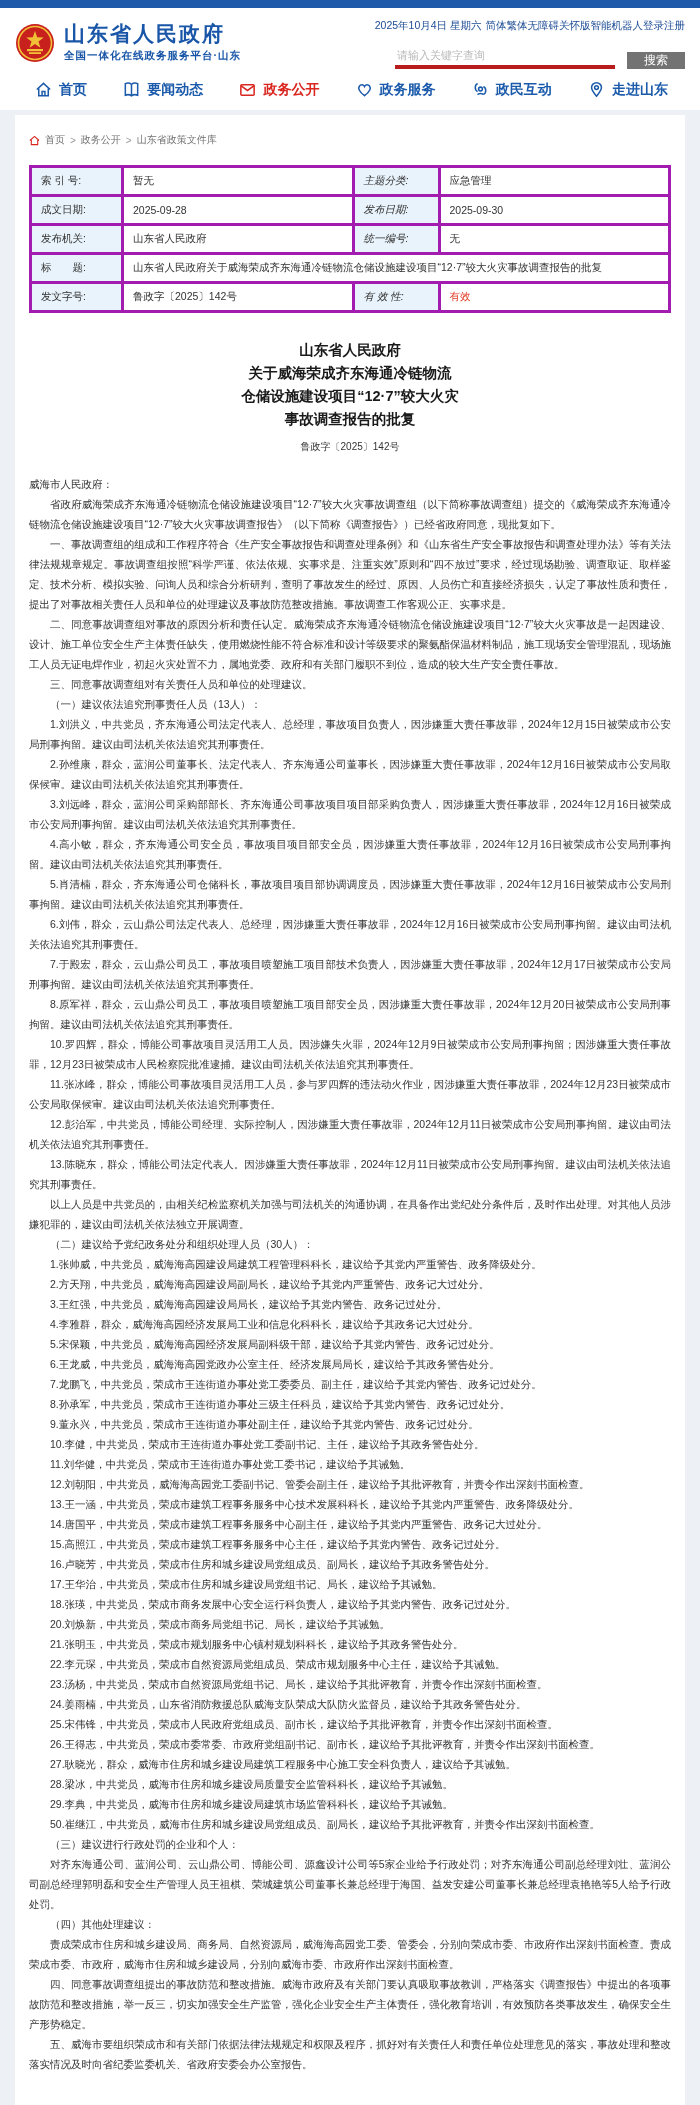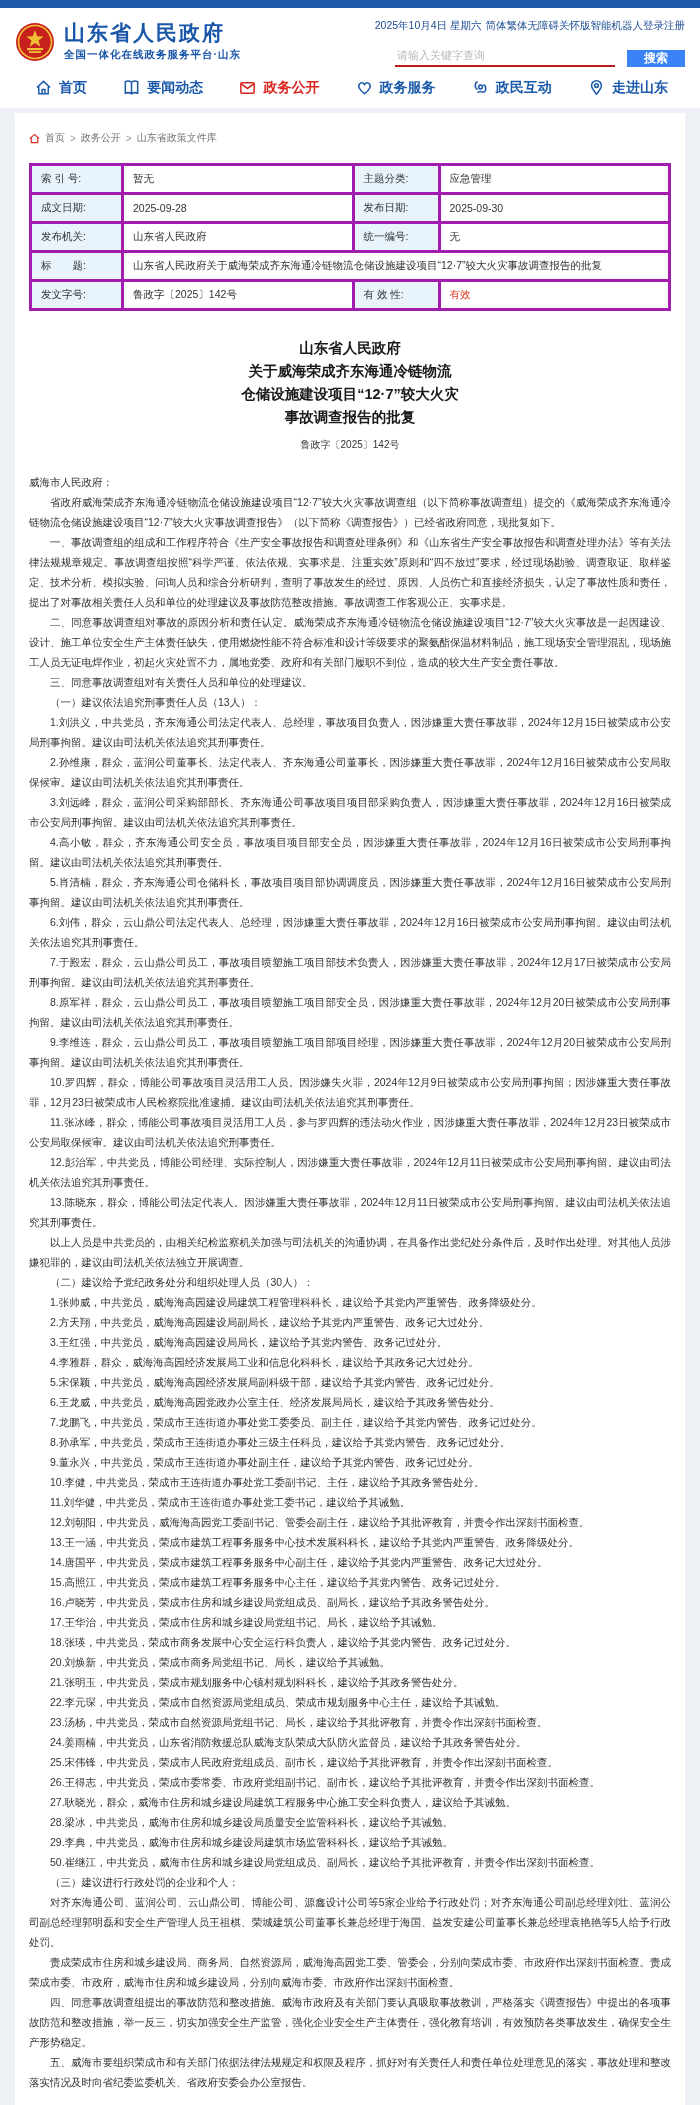--- a/index.html
+++ b/index.html
@@ -17,43 +17,43 @@
   .header { background:#fff; padding:8px 15px 2px 15px; display:flex; justify-content:space-between; }
   .brand { display:flex; align-items:center; gap:9px; }
   .emblem { width:40px; height:40px; flex:0 0 auto; }
   .brand-title { font-size:21px; font-weight:bold; color:#1a56a8; letter-spacing:2px; line-height:24px; }
   .brand-sub { font-size:10.5px; font-weight:bold; color:#1a56a8; letter-spacing:1px; margin-top:3px; }
   .header-right { width:290px; }
   .meta-row { display:flex; justify-content:flex-end; font-size:10.5px; color:#1d4c94; padding-top:3px; white-space:nowrap; }
   .meta-row .dt { margin-right:4px; }
   .meta-row a { color:#1d4c94; text-decoration:none; }
   .search-row { display:flex; align-items:flex-end; margin-top:12px; }
-  .search-input { flex:1; border:none; border-bottom:2px solid #b91c1c; background:transparent; font-size:11px; color:#666; padding:4px 2px; outline:none; font-family:inherit; }
+  .search-input { flex:1; border:none; border-bottom:4px solid #b91c1c; background:transparent; font-size:11px; color:#666; padding:4px 2px; outline:none; font-family:inherit; }
   .search-input::placeholder { color:#b9b9b9; }
-  .search-btn { background:#3b82f6; color:#fff; border:none; font-size:12px; font-weight:bold; padding:0 17px; margin-left:12px; cursor:pointer; font-family:inherit; }
+  .search-btn { background:#737373; color:#fff; border:none; font-size:12px; font-weight:normal; padding:0 17px; margin-left:12px; cursor:pointer; font-family:inherit; }
 
   
   .nav { background:#fff; display:flex; justify-content:space-between; padding:9px 32px 11px 34px; }
   .nav-item { display:flex; align-items:center; gap:6px; font-size:14px; font-weight:bold; color:#1c5bab; cursor:pointer; }
   .nav-item svg { width:19px; height:19px; stroke:currentColor; fill:none; stroke-width:1.6; }
   .nav-item.active { color:#d9261f; }
 
   
   .page { padding:5px 15px 0 15px; }
   .card { background:#fff; padding:14px 14px 34px 14px; }
 
   .breadcrumb { display:flex; align-items:center; gap:5px; font-size:10px; color:#737373; margin:4px 0 18px 0; }
   .breadcrumb svg { width:11px; height:11px; }
   .crumb { color:#737373; cursor:pointer; }
   .crumb-sep { color:#999; }
 
   table.meta { width:100%; border-collapse:collapse; font-size:10.5px; color:#333; table-layout:fixed; }
   table.meta td { border:3px solid #a21caf; padding:6px 9px; overflow:hidden; white-space:nowrap; }
   td.lbl { background:#e9f3fb; width:92px; color:#333; }
-  td.lbl2 { background:#e9f3fb; width:86px; color:#333; }
+  td.lbl2 { background:#e9f3fb; width:86px; color:#333;font-style:italic; }
   td.val-wide { white-space:normal; }
   .valid-red { color:#e03b24; }
 
   .doc-title { text-align:center; font-weight:bold; font-size:14.5px; color:#1a1a1a; line-height:23px; margin-top:26px; }
   .doc-number { text-align:center; font-size:10px; color:#333; margin:9px 0 20px 0; }
 
   .body-text { margin-top:6px; }
   .body-text p { font-size:10.5px; line-height:20px; margin:0; text-align:justify; text-indent:2em; color:#333; word-break:break-all; }
   .body-text p.addr { text-indent:0; }
 </style>
@@ -215,21 +215,20 @@
         <p>4.高小敏，群众，齐东海通公司安全员，事故项目项目部安全员，因涉嫌重大责任事故罪，2024年12月16日被荣成市公安局刑事拘留。建议由司法机关依法追究其刑事责任。</p>
 
         <p>5.肖清楠，群众，齐东海通公司仓储科长，事故项目项目部协调调度员，因涉嫌重大责任事故罪，2024年12月16日被荣成市公安局刑事拘留。建议由司法机关依法追究其刑事责任。</p>
 
         <p>6.刘伟，群众，云山鼎公司法定代表人、总经理，因涉嫌重大责任事故罪，2024年12月16日被荣成市公安局刑事拘留。建议由司法机关依法追究其刑事责任。</p>
 
         <p>7.于殿宏，群众，云山鼎公司员工，事故项目喷塑施工项目部技术负责人，因涉嫌重大责任事故罪，2024年12月17日被荣成市公安局刑事拘留。建议由司法机关依法追究其刑事责任。</p>
 
         <p>8.原军祥，群众，云山鼎公司员工，事故项目喷塑施工项目部安全员，因涉嫌重大责任事故罪，2024年12月20日被荣成市公安局刑事拘留。建议由司法机关依法追究其刑事责任。</p>
 
-        <p>9.李维连，群众，云山鼎公司员工，事故项目喷塑施工项目部项目经理，因涉嫌重大责任事故罪，2024年12月20日被荣成市公安局刑事拘留。建议由司法机关依法追究其刑事责任。</p>
 
         <p>10.罗四辉，群众，博能公司事故项目灵活用工人员。因涉嫌失火罪，2024年12月9日被荣成市公安局刑事拘留；因涉嫌重大责任事故罪，12月23日被荣成市人民检察院批准逮捕。建议由司法机关依法追究其刑事责任。</p>
 
         <p>11.张冰峰，群众，博能公司事故项目灵活用工人员，参与罗四辉的违法动火作业，因涉嫌重大责任事故罪，2024年12月23日被荣成市公安局取保候审。建议由司法机关依法追究刑事责任。</p>
 
         <p>12.彭治军，中共党员，博能公司经理、实际控制人，因涉嫌重大责任事故罪，2024年12月11日被荣成市公安局刑事拘留。建议由司法机关依法追究其刑事责任。</p>
 
         <p>13.陈晓东，群众，博能公司法定代表人。因涉嫌重大责任事故罪，2024年12月11日被荣成市公安局刑事拘留。建议由司法机关依法追究其刑事责任。</p>
 
         <p>以上人员是中共党员的，由相关纪检监察机关加强与司法机关的沟通协调，在具备作出党纪处分条件后，及时作出处理。对其他人员涉嫌犯罪的，建议由司法机关依法独立开展调查。</p>
@@ -292,20 +291,21 @@
         <p>28.梁冰，中共党员，威海市住房和城乡建设局质量安全监管科科长，建议给予其诫勉。</p>
 
         <p>29.李典，中共党员，威海市住房和城乡建设局建筑市场监管科科长，建议给予其诫勉。</p>
 
         <p>50.崔继江，中共党员，威海市住房和城乡建设局党组成员、副局长，建议给予其批评教育，并责令作出深刻书面检查。</p>
 
         <p>（三）建议进行行政处罚的企业和个人：</p>
 
         <p>对齐东海通公司、蓝润公司、云山鼎公司、博能公司、源鑫设计公司等5家企业给予行政处罚；对齐东海通公司副总经理刘壮、蓝润公司副总经理郭明磊和安全生产管理人员王祖棋、荣城建筑公司董事长兼总经理于海国、益发安建公司董事长兼总经理袁艳艳等5人给予行政处罚。</p>
 
+        <p>（四）其他处理建议：</p>
 
         <p>责成荣成市住房和城乡建设局、商务局、自然资源局，威海海高园党工委、管委会，分别向荣成市委、市政府作出深刻书面检查。责成荣成市委、市政府，威海市住房和城乡建设局，分别向威海市委、市政府作出深刻书面检查。</p>
 
         <p>四、同意事故调查组提出的事故防范和整改措施。威海市政府及有关部门要认真吸取事故教训，严格落实《调查报告》中提出的各项事故防范和整改措施，举一反三，切实加强安全生产监管，强化企业安全生产主体责任，强化教育培训，有效预防各类事故发生，确保安全生产形势稳定。</p>
 
         <p>五、威海市要组织荣成市和有关部门依据法律法规规定和权限及程序，抓好对有关责任人和责任单位处理意见的落实，事故处理和整改落实情况及时向省纪委监委机关、省政府安委会办公室报告。</p>
 
       </div>
 
   </div>

